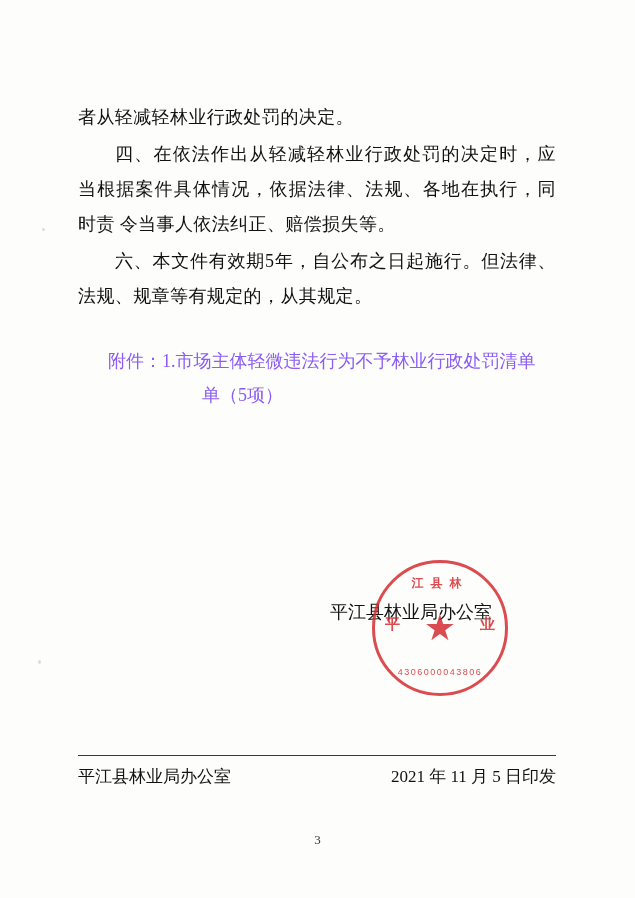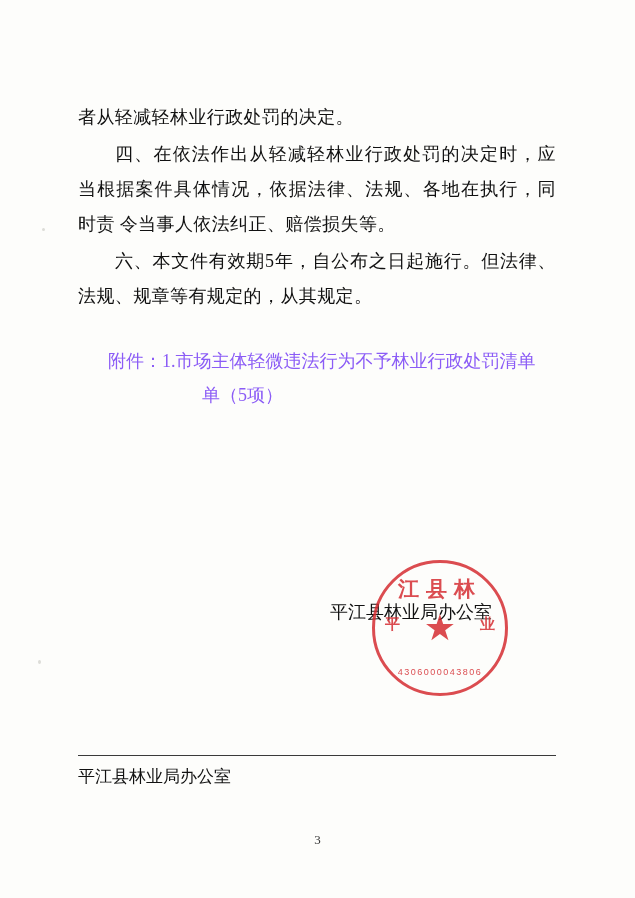--- a/index.html
+++ b/index.html
@@ -102,21 +102,21 @@
     line-height: 34px;
     text-align: center;
   }
   .seal .top-text {
     position: absolute;
     left: 0;
     top: 12px;
     width: 130px;
     text-align: center;
     color: #d4262b;
-    font-size: 21px;
+    font-size: 12px;
     letter-spacing: 7px;
     font-family: "Liberation Serif", serif;
     font-weight: bold;
   }
   .seal .bottom-text {
     position: absolute;
     left: 0;
     bottom: 16px;
     width: 130px;
     text-align: center;
@@ -209,16 +209,17 @@
     <div class="top-text">江县林</div>
     <div class="mid-left">平</div>
     <div class="mid-right">业</div>
     <div class="star">★</div>
     <div class="bottom-text">4306000043806</div>
   </div>
 
   <div class="footer-rule"></div>
   <div class="footer">
     <div>平江县林业局办公室</div>
+    <div>2021 年 11 月 5 日印发</div>
   </div>
 
   <div class="page-number">3</div>
 </div>
 
 </body></html>

